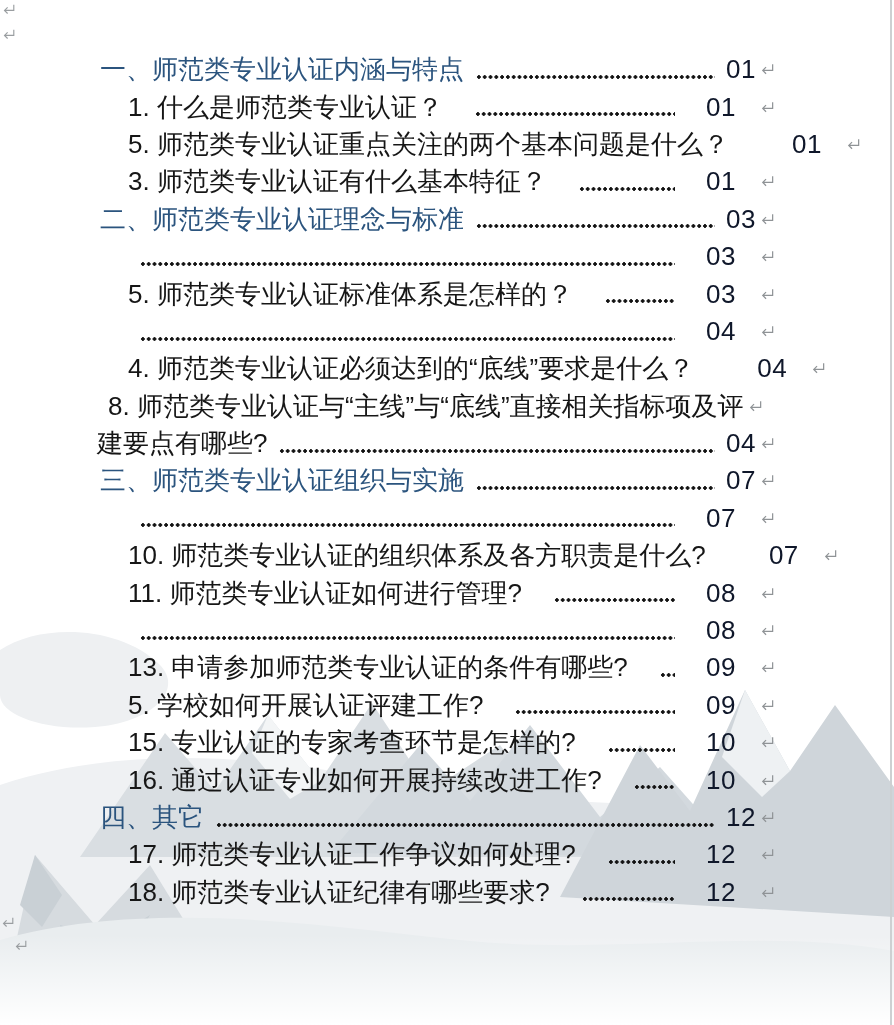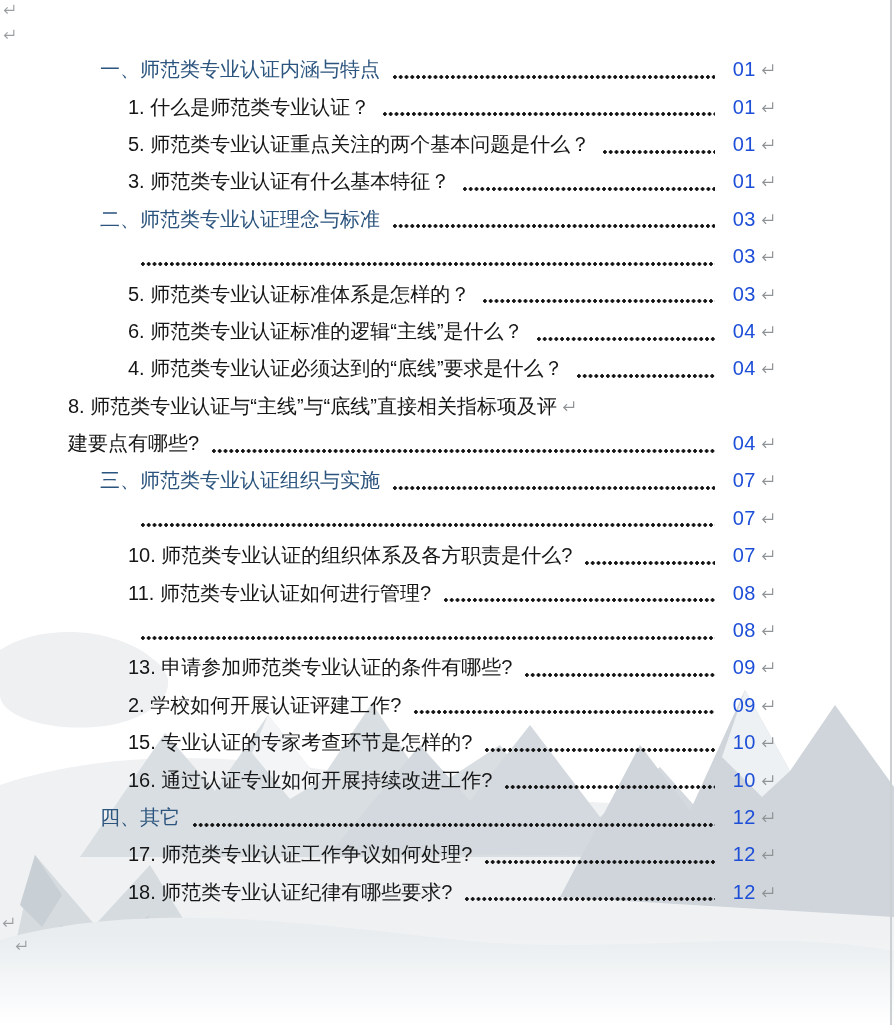--- a/index.html
+++ b/index.html
@@ -8,36 +8,36 @@
     font-family:"Liberation Sans","DejaVu Sans",sans-serif;
   }
   
   .mountains{position:absolute;left:0;top:595px;z-index:0;pointer-events:none;}
   
   .page-edge{position:absolute;top:0;bottom:0;left:890px;width:2px;background:#cdd0d2;z-index:3;}
   
   .toc{position:absolute;top:51px;left:0;right:0;z-index:2;}
   .row{
     height:37.4px;display:flex;align-items:center;
-    padding-right:119px;font-size:20px;color:#161616;white-space:nowrap;
+    padding-right:119px;font-size:26px;color:#161616;white-space:nowrap;
   }
   .row.section{padding-left:100px;}
   .row.section .label{color:var(--section-blue,#2b547e);}
-  .row.item{padding-left:128px;}
-  .row.item-first{padding-left:68px;text-align:right;}
-  .row.item-cont{padding-left:68px;}
+  .row.item{padding-left:128px;gap:20px;}
+  .row.item-first{padding-left:108px;text-align:right;}
+  .row.item-cont{padding-left:97px;}
   .label{white-space:nowrap;}
   
   .leader{
     flex:1 1 auto;align-self:stretch;margin:0 8px 0 12px;
     background-image:radial-gradient(circle,#121212 1.5px,transparent 1.8px);
     background-size:5.8px 5.8px;background-repeat:repeat-x;
     background-position:left calc(50% + 7px);
   }
-  .page-num{min-width:33px;text-align:right;letter-spacing:.5px;color:#1d4ed8;}
+  .page-num{min-width:33px;text-align:right;letter-spacing:.5px;color:#0f172a;}
   .pmark{color:#8f9396;display:inline-flex;margin-left:3px;flex:0 0 auto;}
   .float-mark{position:absolute;z-index:2;color:#9a9ea1;display:inline-flex;}
   .fm-1{left:1px;top:3px;}
   .fm-2{left:1px;top:28px;}
   .fm-3{left:0px;top:916px;}
   .fm-4{left:13px;top:939px;}
 </style>
 </head>
 <body>
 
@@ -149,21 +149,20 @@
     <span class="label">5. 师范类专业认证标准体系是怎样的？</span>
     <span class="leader"></span>
     <span class="page-num">03</span>
     <span class="pmark">
       <svg width="16" height="13" viewBox="0 0 17 13">
             <path d="M14.5,1 V7.5 H4 M7.5,4 L4,7.5 L7.5,11" fill="none" stroke="currentColor" stroke-width="1.3"></path>
           </svg>
     </span>
   </div>
       <div class="row item">
-    <span class="label">6. 师范类专业认证标准的逻辑“主线”是什么？</span>
     <span class="leader"></span>
     <span class="page-num">04</span>
     <span class="pmark">
       <svg width="16" height="13" viewBox="0 0 17 13">
             <path d="M14.5,1 V7.5 H4 M7.5,4 L4,7.5 L7.5,11" fill="none" stroke="currentColor" stroke-width="1.3"></path>
           </svg>
     </span>
   </div>
       <div class="row item">
     <span class="label">4. 师范类专业认证必须达到的“底线”要求是什么？</span>
@@ -246,21 +245,21 @@
     <span class="label">13. 申请参加师范类专业认证的条件有哪些?</span>
     <span class="leader"></span>
     <span class="page-num">09</span>
     <span class="pmark">
       <svg width="16" height="13" viewBox="0 0 17 13">
             <path d="M14.5,1 V7.5 H4 M7.5,4 L4,7.5 L7.5,11" fill="none" stroke="currentColor" stroke-width="1.3"></path>
           </svg>
     </span>
   </div>
       <div class="row item">
-    <span class="label">2. 学校如何开展认证评建工作?</span>
+    <span class="label">5. 学校如何开展认证评建工作?</span>
     <span class="leader"></span>
     <span class="page-num">09</span>
     <span class="pmark">
       <svg width="16" height="13" viewBox="0 0 17 13">
             <path d="M14.5,1 V7.5 H4 M7.5,4 L4,7.5 L7.5,11" fill="none" stroke="currentColor" stroke-width="1.3"></path>
           </svg>
     </span>
   </div>
       <div class="row item">
     <span class="label">15. 专业认证的专家考查环节是怎样的?</span>

